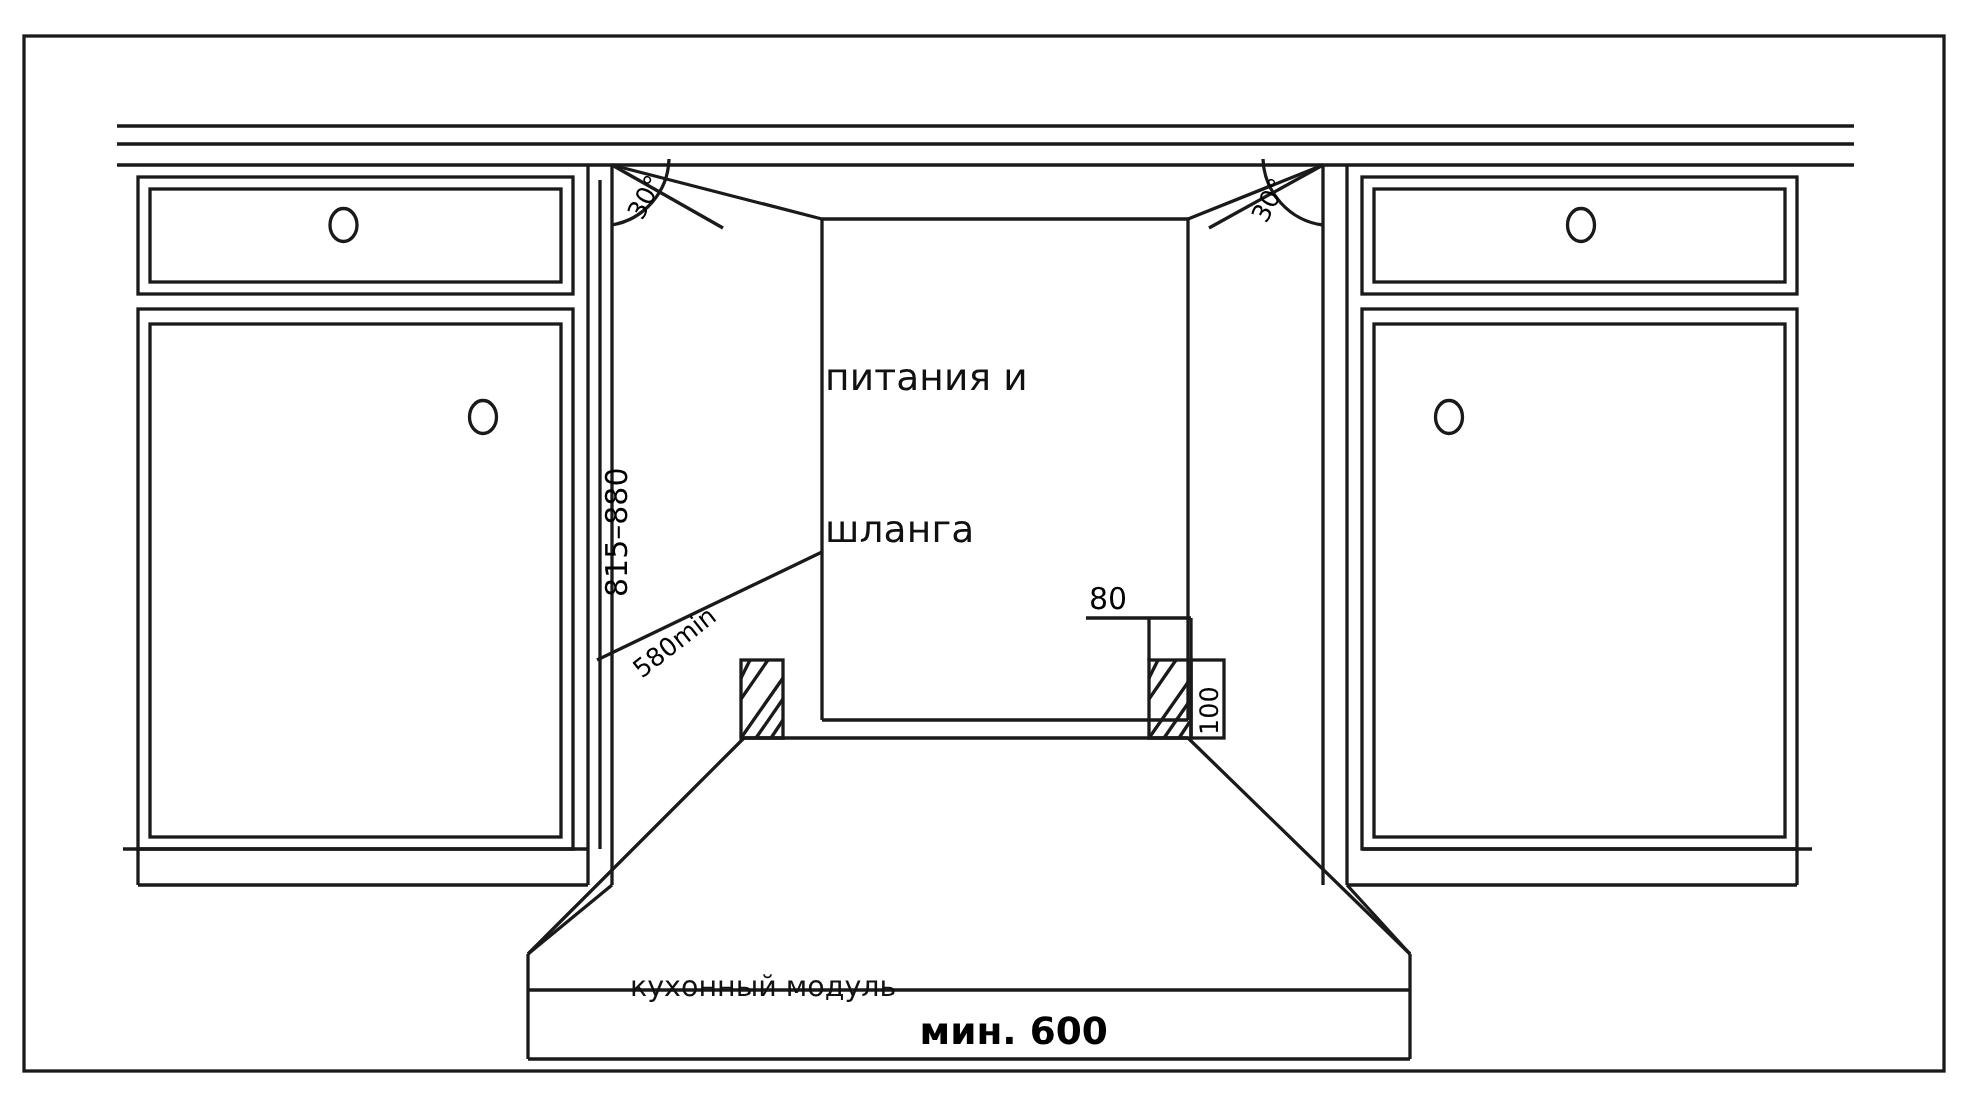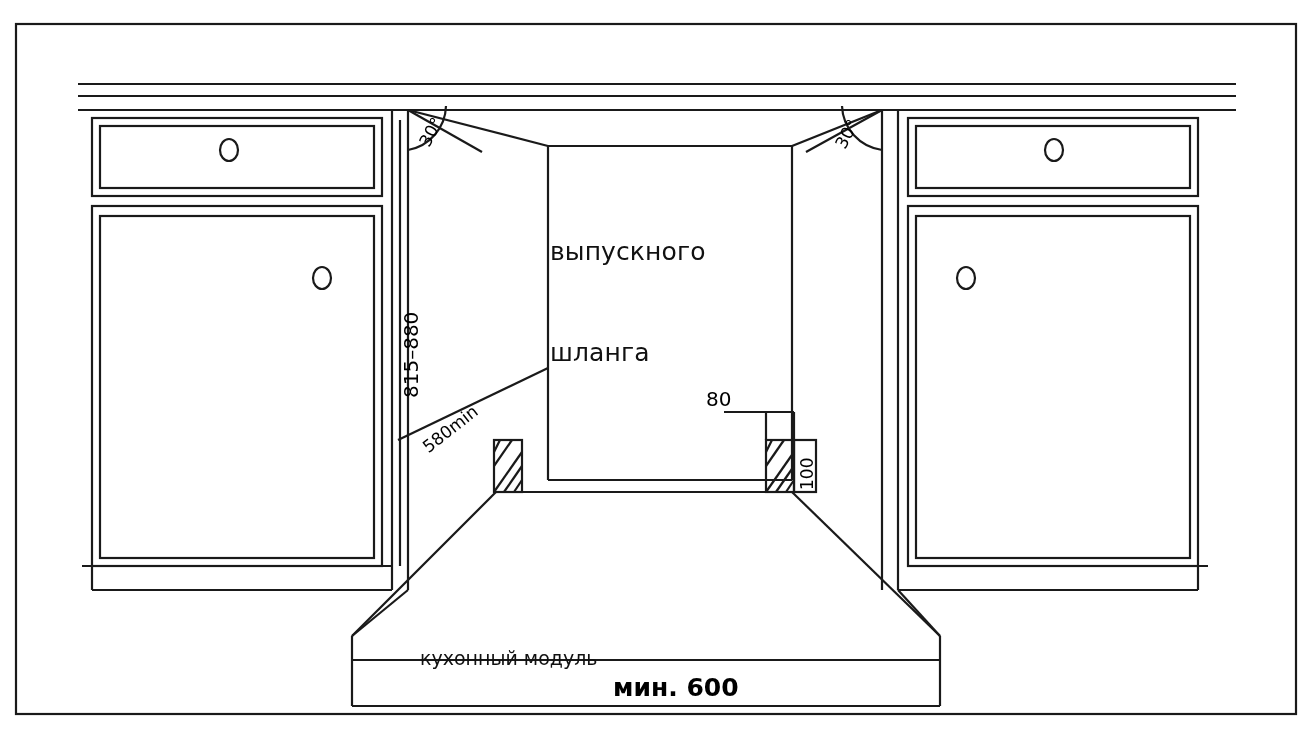--- a/index.html
+++ b/index.html
@@ -162,29 +162,29 @@
       <line x1="352" y1="660" x2="940" y2="660"></line>
       <line x1="352" y1="660" x2="352" y2="706"></line>
       <line x1="940" y1="660" x2="940" y2="706"></line>
       <line x1="352" y1="706" x2="940" y2="706"></line>
       <line x1="352" y1="636" x2="352" y2="660"></line>
       <line x1="940" y1="636" x2="940" y2="660"></line>
     </g>
   </svg>
 
   <div class="txt callout" style="left:550px; top:168px;">
-    <div>выпускного</div>
+    <div>питания и</div>
     <div>шланга</div>
   </div>
 
   <div class="txt dim rot90" style="left:398px; top:398px;">815–880</div>
 
   <div class="txt dim-small rot-ang" style="left:418px; top:440px;">580min</div>
 
-  <div class="txt dim" style="left:706px; top:386px;">80</div>
+  <div class="txt dim" style="left:726px; top:386px;">80</div>
 
   <div class="txt dim-small rot90" style="left:796px; top:490px;">100</div>
 
   <div class="txt dim-small rot-deg-l" style="left:414px; top:140px;">30°</div>
   <div class="txt dim-small rot-deg-r" style="left:830px; top:142px;">30°</div>
 
   <div class="txt caption" style="left:420px; top:595px;">
     <div>кухонный модуль</div>
   </div>
 

